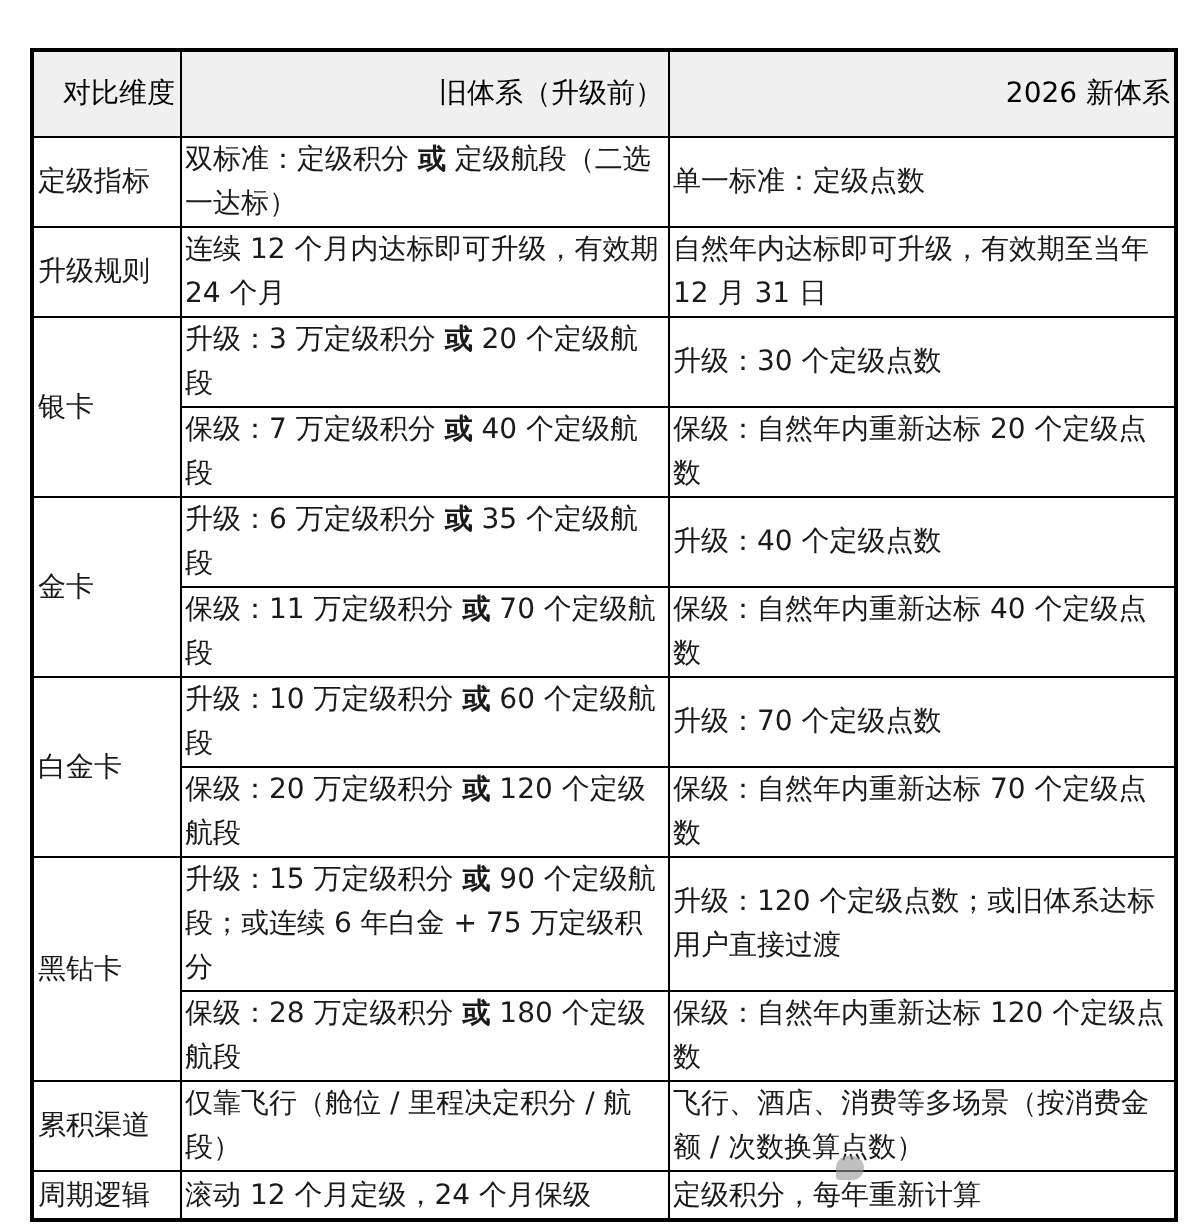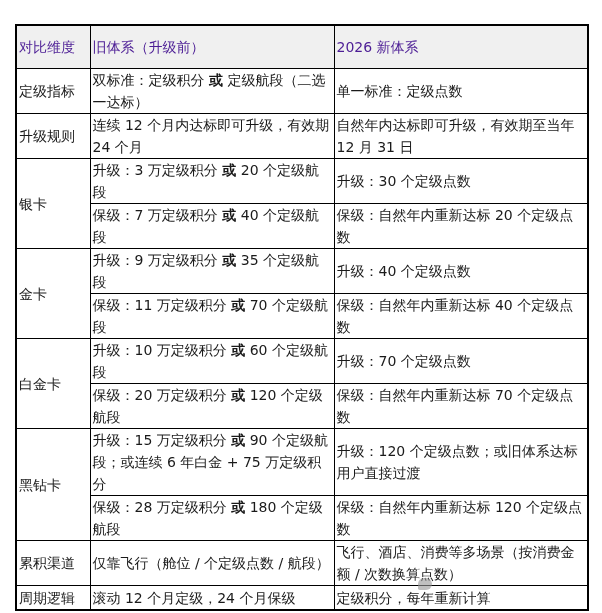--- a/index.html
+++ b/index.html
@@ -33,23 +33,23 @@
       border: 1px solid #000;
       padding: 0 2px;
       vertical-align: middle;
       text-align: left;
       word-break: break-all;
       overflow: hidden;
     }
     .cmp-table thead th {
       background: #f0f0f0;
       font-weight: normal;
-      text-align: left;
+      text-align: right;
       height: 42px;
-      color: #4c1d95;
+      color: #000000;
     }
     .cmp-table td.dim {
       font-weight: normal;
       white-space: nowrap;
       padding-left: 2px;
     }
     .cmp-table td.cell { height: 43px; }
     .cmp-table tr.short td { height: 23px; margin-left: 24px; }
     .cmp-table tr.tall td { height: 66px; }
     .cmp-table b.or { font-weight: bold; }
@@ -108,21 +108,21 @@
       <td class="cell"><span>升级：3 万定级积分 </span><b class="or">或</b><span> 20 个定级航段</span></td>
       <td class="cell">升级：30 个定级点数</td>
     </tr>
     <tr>
       <td class="cell"><span>保级：7 万定级积分 </span><b class="or">或</b><span> 40 个定级航段</span></td>
       <td class="cell">保级：自然年内重新达标 20 个定级点数</td>
     </tr>
 
     <tr>
       <td class="dim" rowspan="2">金卡</td>
-      <td class="cell"><span>升级：9 万定级积分 </span><b class="or">或</b><span> 35 个定级航段</span></td>
+      <td class="cell"><span>升级：6 万定级积分 </span><b class="or">或</b><span> 35 个定级航段</span></td>
       <td class="cell">升级：40 个定级点数</td>
     </tr>
     <tr>
       <td class="cell"><span>保级：11 万定级积分 </span><b class="or">或</b><span> 70 个定级航段</span></td>
       <td class="cell">保级：自然年内重新达标 40 个定级点数</td>
     </tr>
 
     <tr>
       <td class="dim" rowspan="2">白金卡</td>
       <td class="cell"><span>升级：10 万定级积分 </span><b class="or">或</b><span> 60 个定级航段</span></td>
@@ -138,21 +138,21 @@
       <td><span>升级：15 万定级积分 </span><b class="or">或</b><span> 90 个定级航段；或连续 6 年白金 + 75 万定级积分</span></td>
       <td>升级：120 个定级点数；或旧体系达标用户直接过渡</td>
     </tr>
     <tr>
       <td class="cell"><span>保级：28 万定级积分 </span><b class="or">或</b><span> 180 个定级航段</span></td>
       <td class="cell">保级：自然年内重新达标 120 个定级点数</td>
     </tr>
 
     <tr>
       <td class="dim cell">累积渠道</td>
-      <td class="cell">仅靠飞行（舱位 / 个定级点数 / 航段）</td>
+      <td class="cell">仅靠飞行（舱位 / 里程决定积分 / 航段）</td>
       <td class="cell">飞行、酒店、消费等多场景（按消费金额 / 次数换算点数）</td>
     </tr>
 
     <tr class="short">
       <td class="dim">周期逻辑</td>
       <td>滚动 12 个月定级，24 个月保级</td>
       <td>定级积分，每年重新计算</td>
     </tr>
   </tbody>
 </table>

